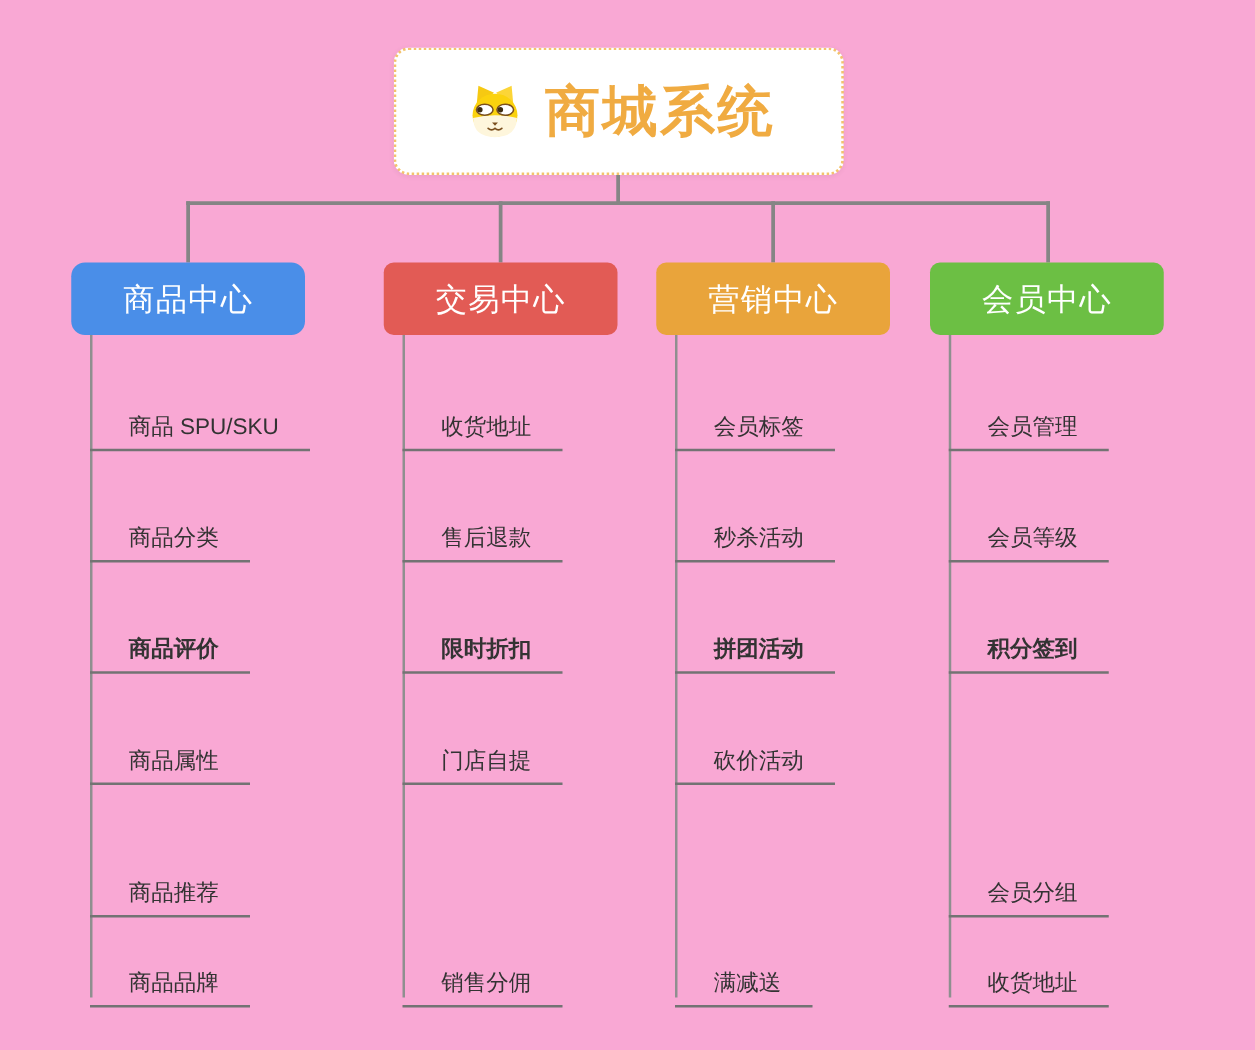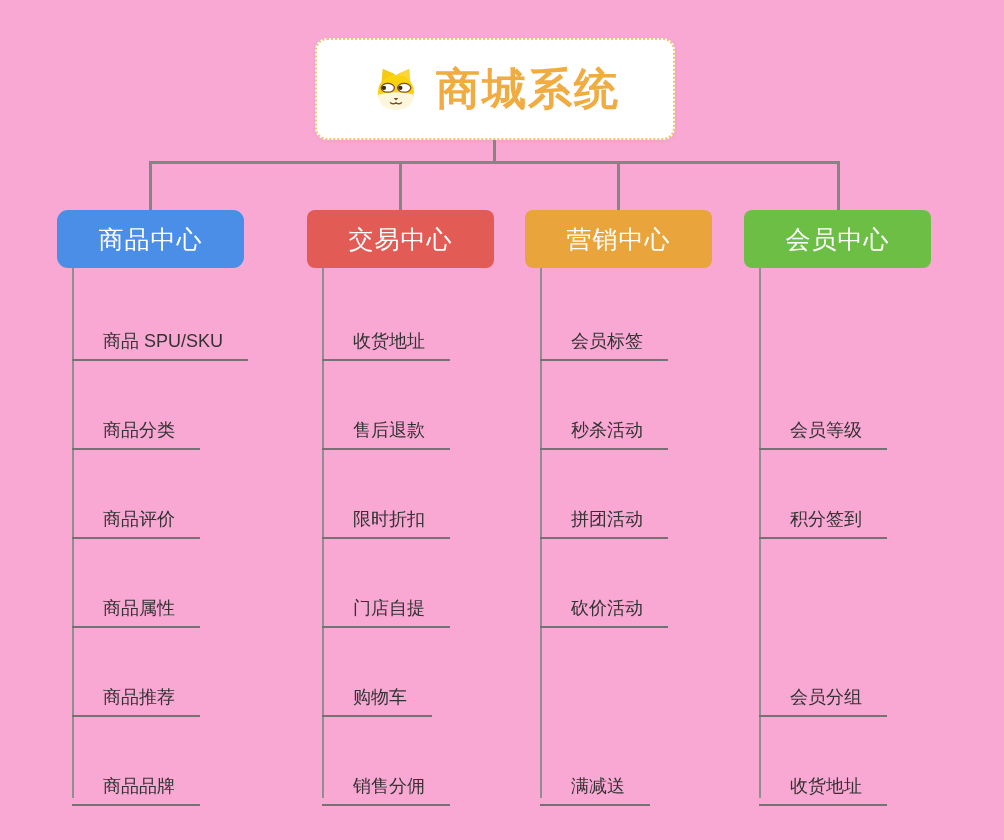--- a/index.html
+++ b/index.html
@@ -85,23 +85,23 @@
     border-bottom: 2px solid #737373;
     padding: 0 25px 6px 31px;
     font-size: 18px;
     color: #333333;
     white-space: nowrap;
     display: flex;
     align-items: flex-end;
   }
   .leaf.l1 { top: 97px; }
   .leaf.l2 { top: 186px; font-family: Liberation Serif, serif; }
-  .leaf.l3 { top: 275px; }
+  .leaf.l3 { top: 275px; font-weight: bold; }
   .leaf.l4 { top: 364px; }
-  .leaf.l5 { top: 453px; }
+  .leaf.l5 { top: 470px; }
   .leaf.l6 { top: 542px; }
 </style>
 </head>
 <body>
 
 <div id="stage">
 
   <div class="root-node">
     <svg viewBox="0 0 64 64" width="52" height="50" aria-hidden="true">
       <path d="M13 28 L15 6 L31 13 Z" fill="#F6C912"></path>
@@ -136,36 +136,36 @@
     <div class="leaf l6">商品品牌</div>
   </div>
 
   <div class="branch b2">
     <div class="branch-header" style="background: rgb(226, 91, 85);">交易中心</div>
     <div class="vline"></div>
     <div class="leaf l1">收货地址</div>
     <div class="leaf l2">售后退款</div>
     <div class="leaf l3">限时折扣</div>
     <div class="leaf l4">门店自提</div>
-    <div class="leaf l5">购物车</div>
     <div class="leaf l6">销售分佣</div>
   </div>
 
   <div class="branch b3">
     <div class="branch-header" style="background: rgb(233, 164, 59);">营销中心</div>
     <div class="vline"></div>
     <div class="leaf l1">会员标签</div>
     <div class="leaf l2">秒杀活动</div>
     <div class="leaf l3">拼团活动</div>
     <div class="leaf l4">砍价活动</div>
     <div class="leaf l6">满减送</div>
   </div>
 
   <div class="branch b4">
     <div class="branch-header" style="background: rgb(108, 191, 68);">会员中心</div>
     <div class="vline"></div>
+    <div class="leaf l1">会员管理</div>
     <div class="leaf l2">会员等级</div>
     <div class="leaf l3">积分签到</div>
     <div class="leaf l5">会员分组</div>
     <div class="leaf l6">收货地址</div>
   </div>
 
 </div>
 
 </body></html>

